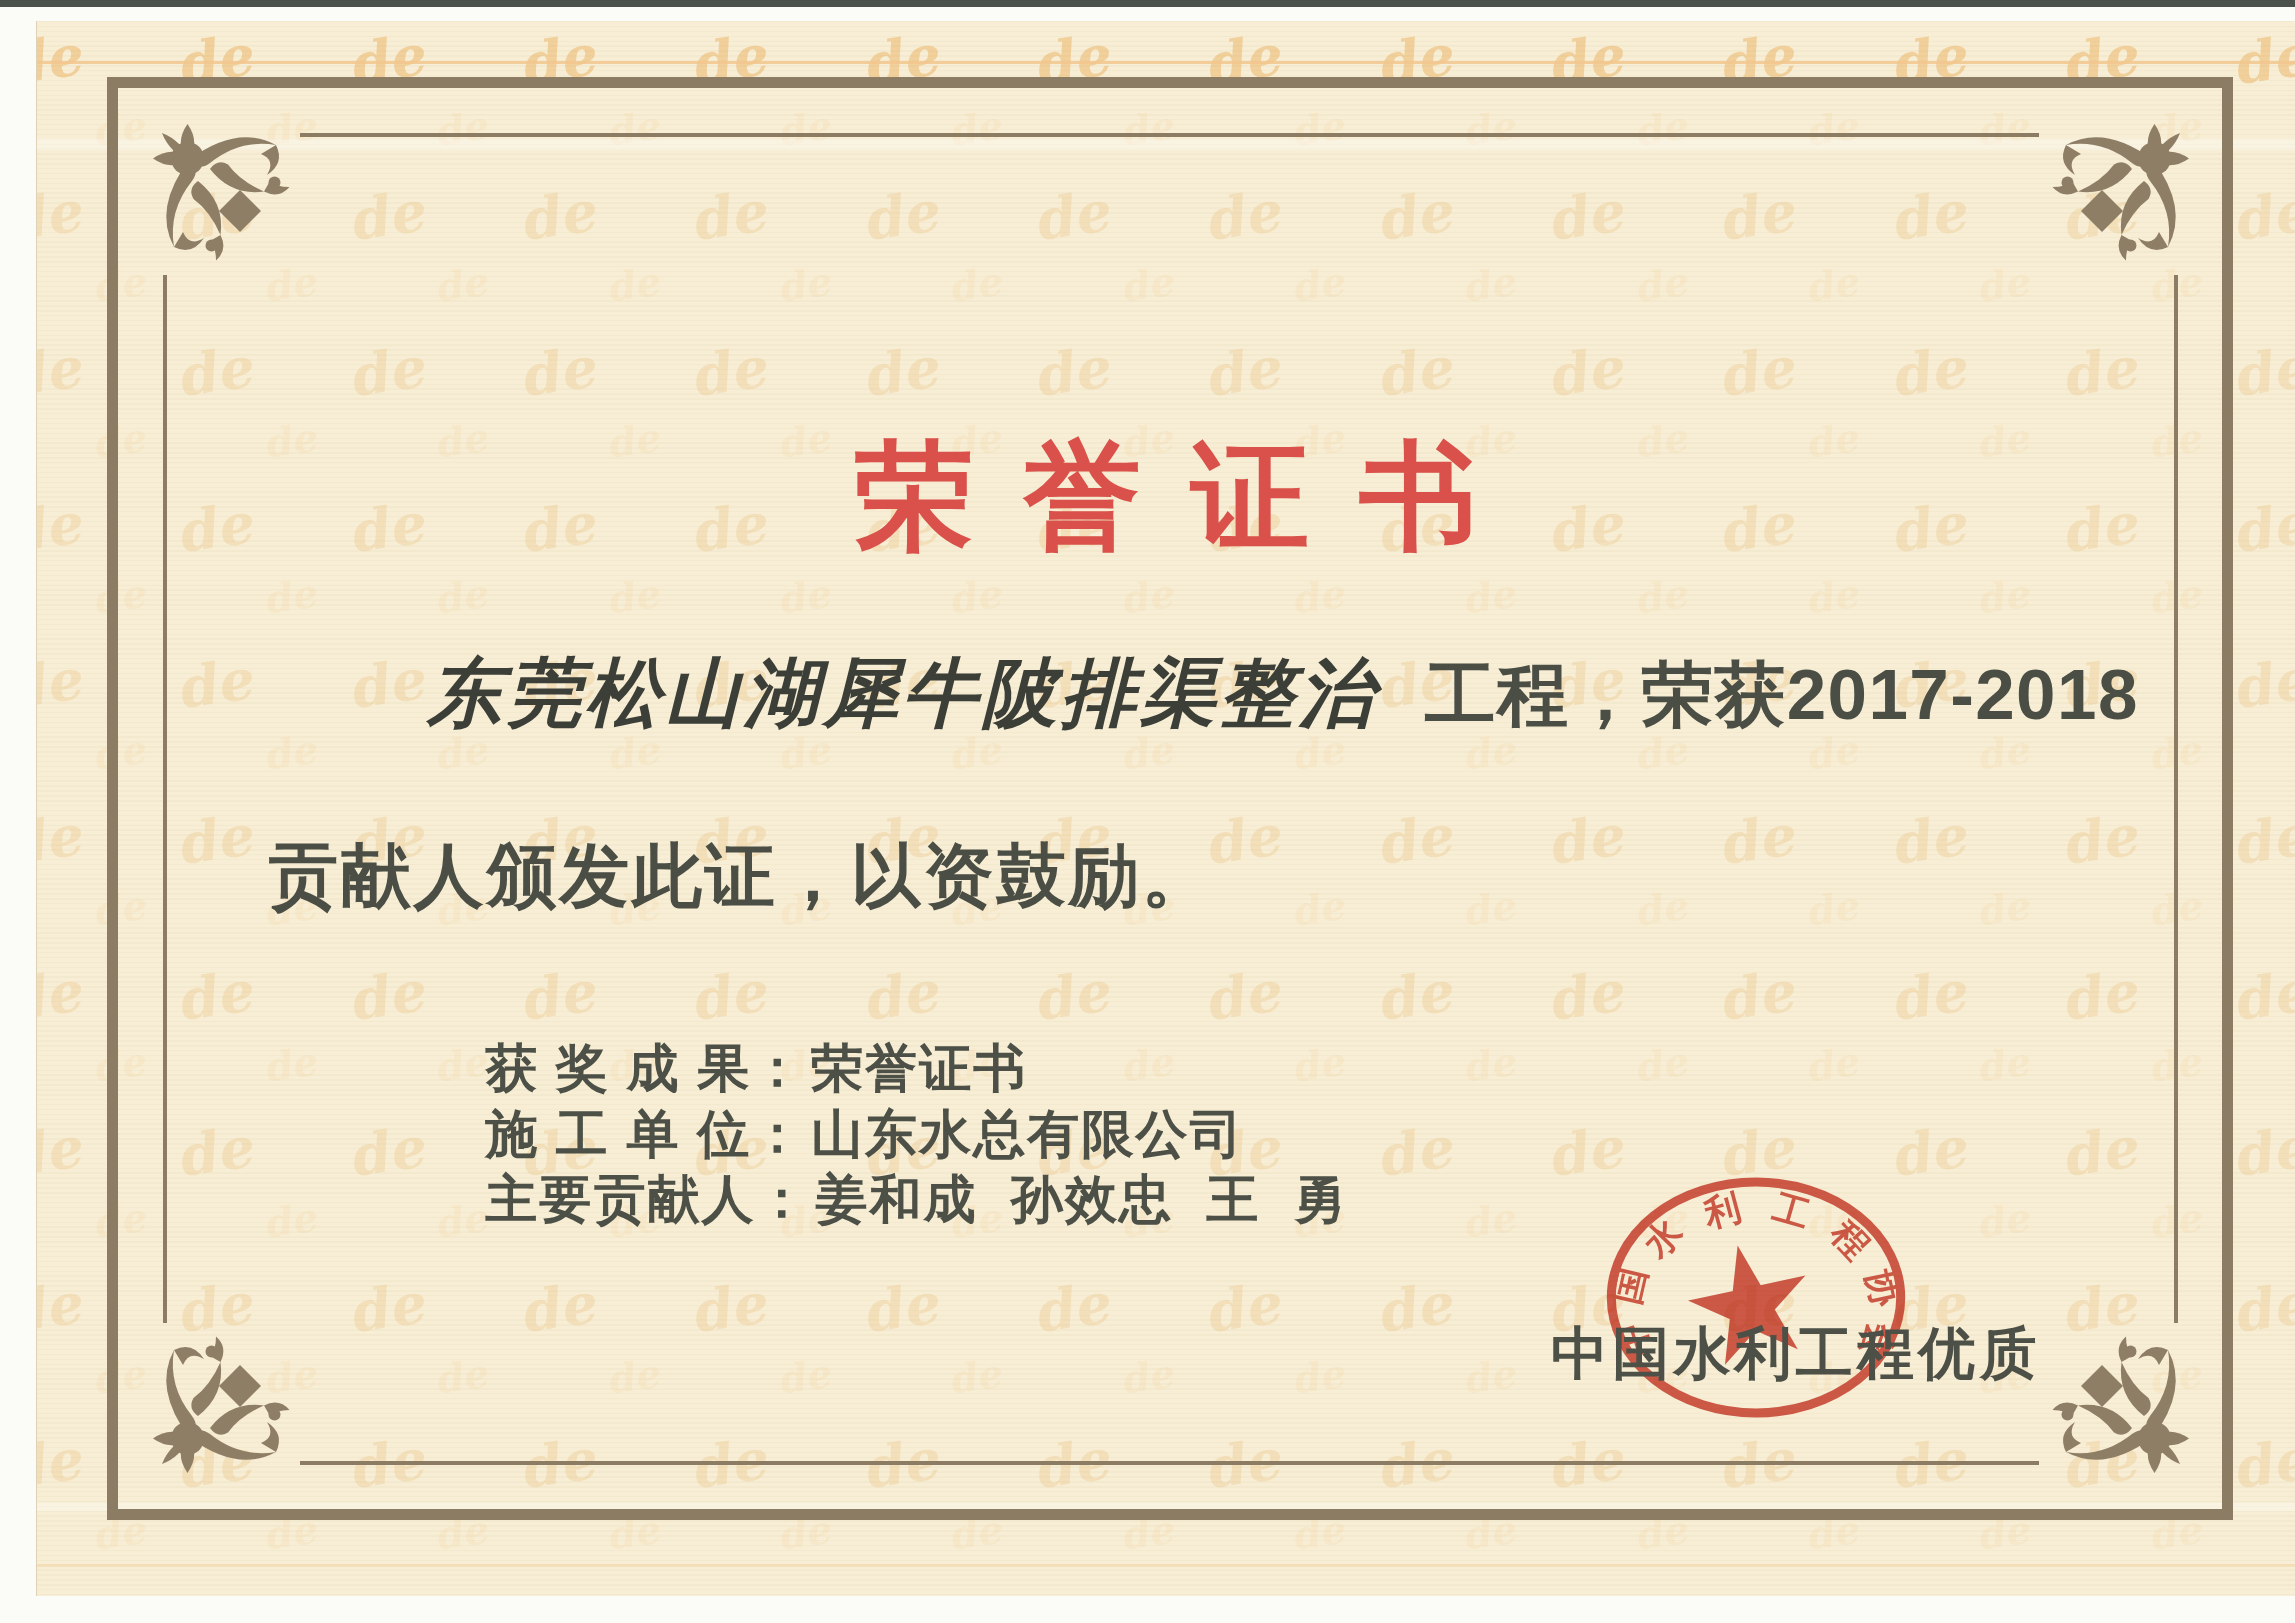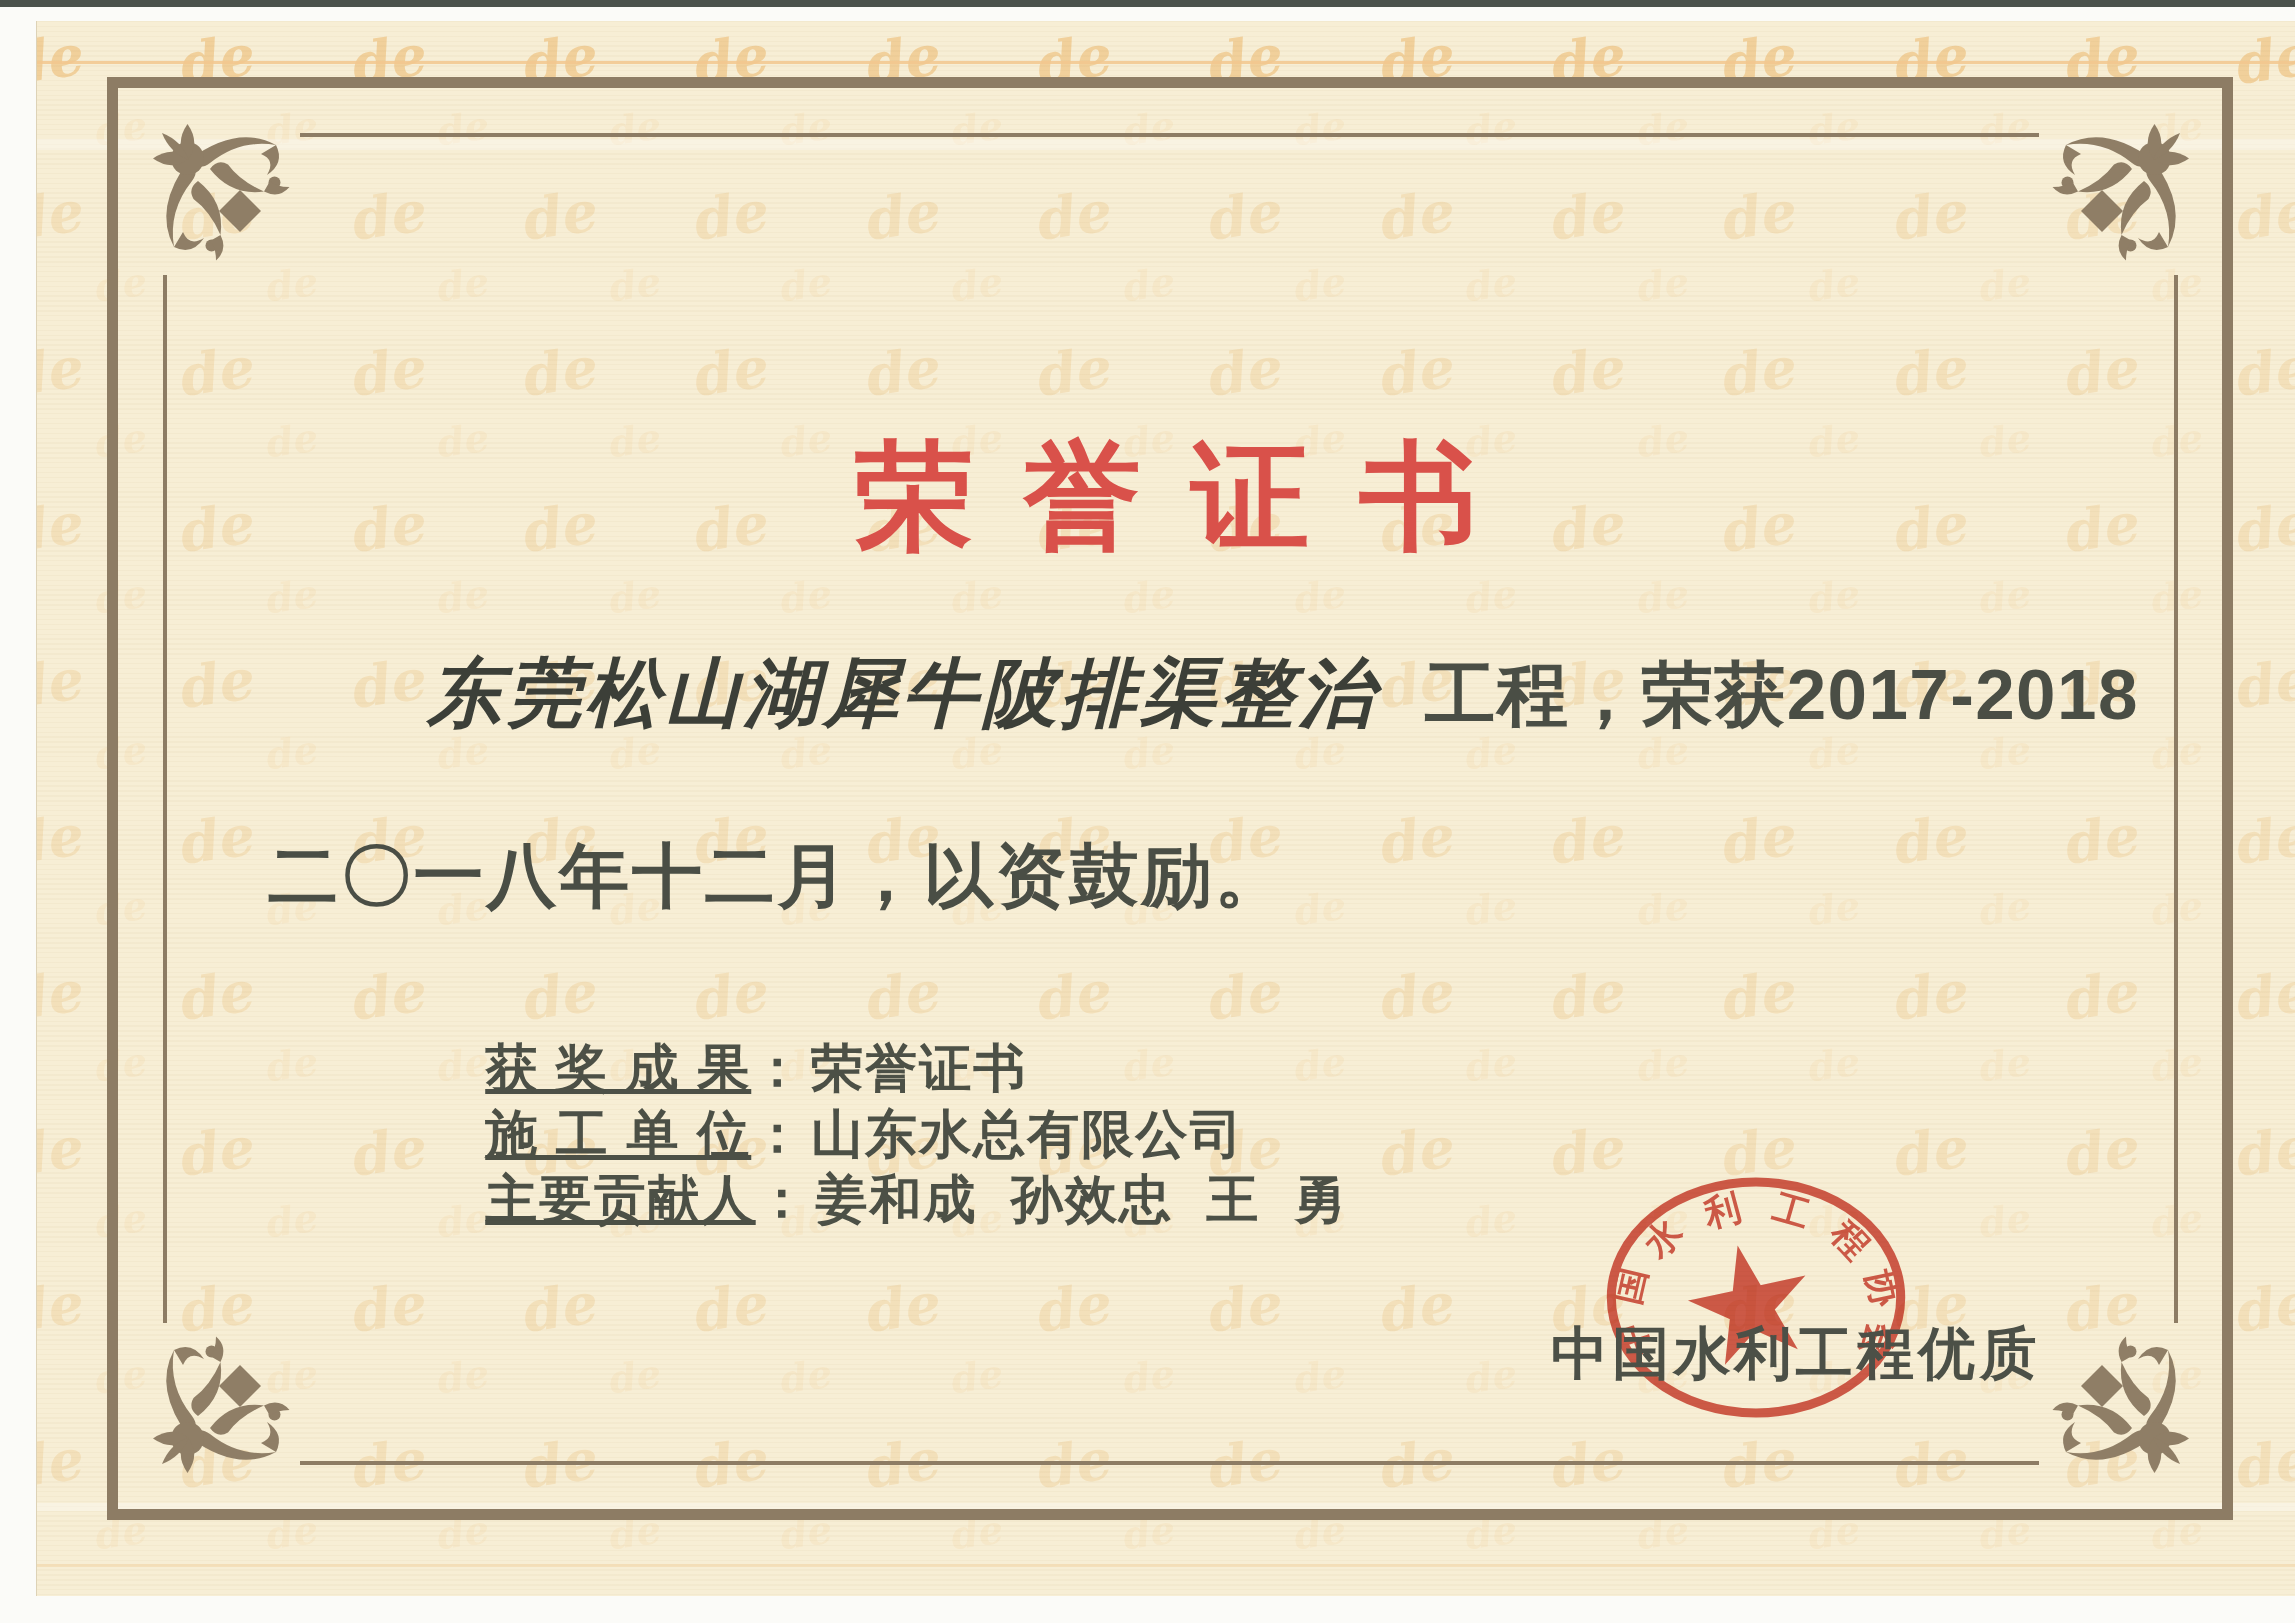--- a/index.html
+++ b/index.html
@@ -71,21 +71,21 @@
     font-size:75px;font-weight:600;letter-spacing:4.2px;color:#3c3f38;
   }
   .typeset{
     font-family:"Liberation Sans","DejaVu Sans",sans-serif;
     font-size:71px;font-weight:700;letter-spacing:1.4px;margin-left:47px;
   }
   .line2{left:231px;top:719px;font-size:70px;font-weight:700;letter-spacing:2.8px;}
   .line3{left:231px;top:815px;font-size:70px;font-weight:700;letter-spacing:2.8px;}
   .field{position:absolute;left:382px;font-size:52px;font-weight:700;letter-spacing:2.1px;color:#4c5046;line-height:1;white-space:pre;}
   .f1{top:969px;} .f2{top:1035px;} .f3{top:1100px;}
-  .flabel{display:inline-block;min-width:259px;white-space:pre;text-decoration:underline;}
+  .flabel{display:inline-block;min-width:259px;white-space:pre;}
   .fcolon{display:inline-block;margin-right:5.6px;}
   .fvalue{white-space:pre;}
   .seal{position:absolute;left:1559px;top:1137px;width:320px;height:279px;opacity:.85;mix-blend-mode:multiply;}
   .seal text{font-family:"Liberation Serif","DejaVu Serif",serif;font-weight:700;}
   .date{
     position:absolute;left:1514px;top:1304px;
     font-family:"Liberation Serif","DejaVu Serif",serif;
     font-size:57px;font-weight:600;letter-spacing:4.2px;line-height:1;
     color:#4c5047;white-space:pre;
   }
@@ -472,21 +472,21 @@
         <path d="M51 80 Q56 90 48 97 Q48 88 44 84 Z"></path>
         <path d="M80 51 Q90 56 97 48 Q88 48 84 44 Z"></path>
       </g>
     </svg>
 
   <div class="title2">荣誉证书</div>
 
   <div class="body-line line1">
     <span class="handwritten">东莞松山湖犀牛陂排渠整治</span><span class="typeset">工程，荣获2017-2018</span>
   </div>
-  <div class="body-line line3">二〇一八年十二月，以资鼓励。</div>
+  <div class="body-line line3">贡献人颁发此证，以资鼓励。</div>
 
   <div class="field f1">
     <span class="flabel">获 奖 成 果</span><span class="fcolon">：</span><span class="fvalue">荣誉证书</span>
   </div>
   <div class="field f3">
     <span class="flabel">主要贡献人</span><span class="fcolon">：</span><span class="fvalue">姜和成  孙效忠  王  勇</span>
   </div>
   <div class="field f2">
     <span class="flabel">施 工 单 位</span><span class="fcolon">：</span><span class="fvalue">山东水总有限公司</span>
   </div>

